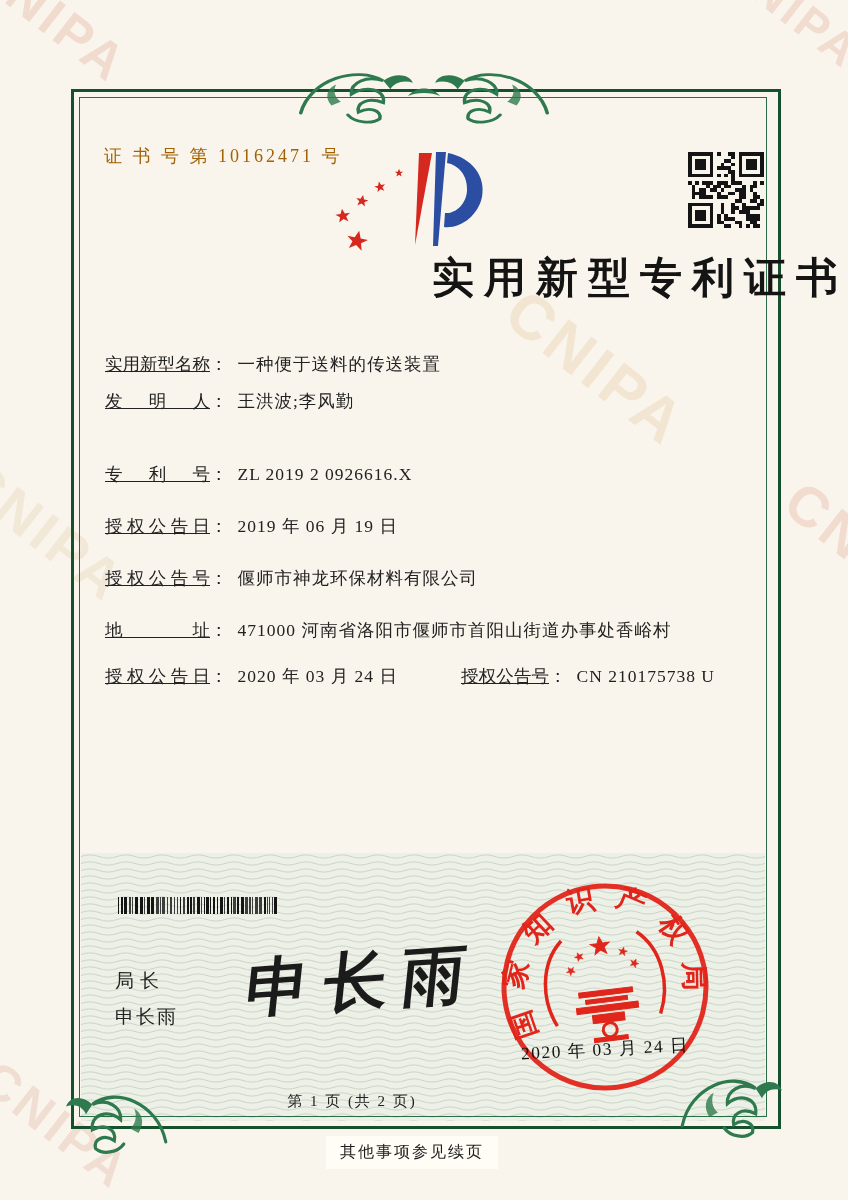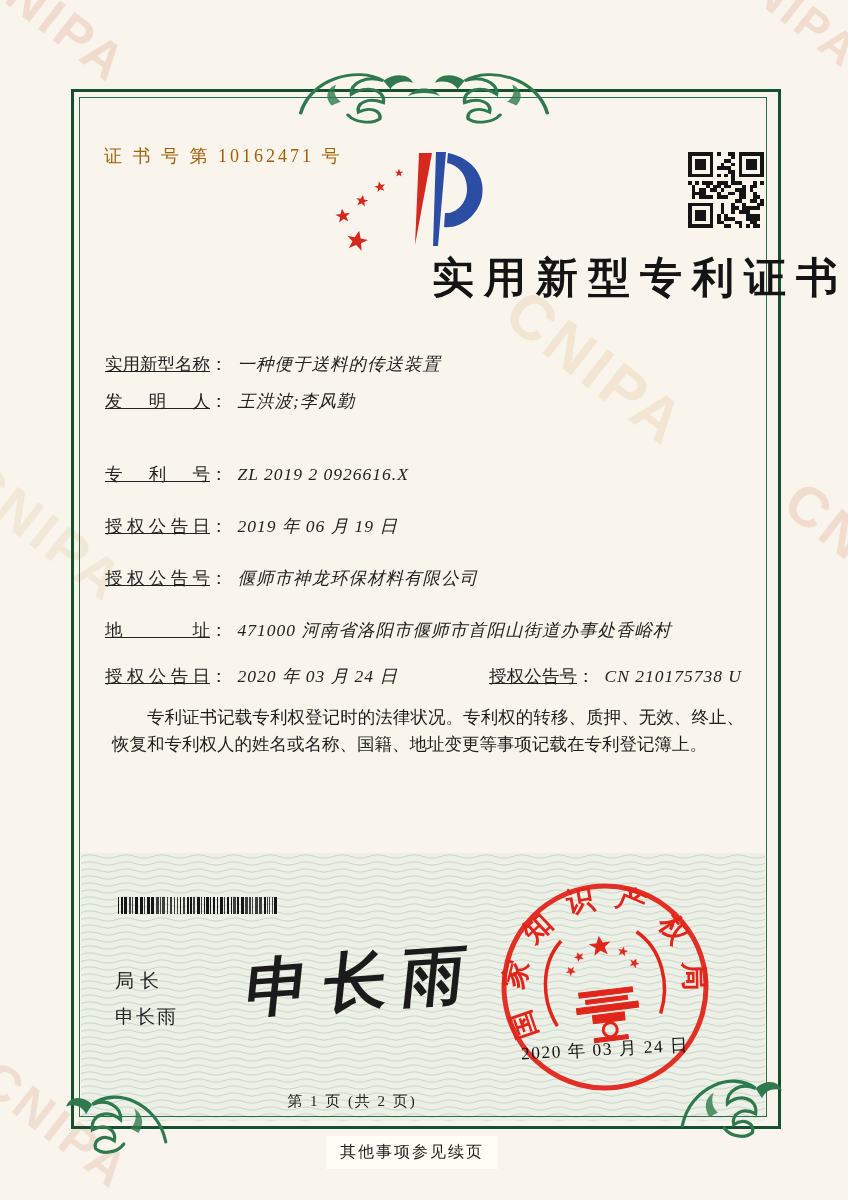--- a/index.html
+++ b/index.html
@@ -35,22 +35,22 @@
     left:0;top:250px;width:848px;text-align:right;font-size:42px;font-weight:700;
     letter-spacing:10px;color:#141414;z-index:3;
   }
   
   .field{left:105px;font-size:17.5px;z-index:3;white-space:nowrap;}
   .flabel{
     display:inline-block;width:105px;text-align:justify;text-align-last:justify;
     text-justify:inter-character;vertical-align:bottom;text-decoration:underline;
   }
   .fcolon{display:inline-block;margin-right:10px;}
-  .fvalue{letter-spacing:1px;font-style:italic;}
-  .grant2{position:absolute;left:356px;top:0;white-space:nowrap;margin-left:28px;}
+  .fvalue{letter-spacing:1px;}
+  .grant2{position:absolute;left:356px;top:0;white-space:nowrap;}
   .grant2 .flabel{width:88px;}
   
   .body-text{
     left:112px;top:704px;width:632px;z-index:3;font-size:17.5px;line-height:1.52;
     text-align:justify;color:#1d1d1d;
   }
   .body-text p{margin:0;text-indent:2em;}
   
   .barcode{left:118px;top:897px;width:226px;height:17px;z-index:3;display:flex;align-items:stretch;}
   .sig-title{left:115px;top:968px;font-size:19px;letter-spacing:6px;z-index:3;}
@@ -384,21 +384,20 @@
   <span class="flabel">地址</span><span class="fcolon">：</span><span class="fvalue">471000 河南省洛阳市偃师市首阳山街道办事处香峪村</span>
 </div>
 <div class="abs field" style="top:664px">
   <span class="flabel">授权公告日</span><span class="fcolon">：</span><span class="fvalue">2020 年 03 月 24 日</span>
   <span class="grant2">
     <span class="flabel">授权公告号</span><span class="fcolon">：</span><span class="fvalue">CN 210175738 U</span>
   </span>
 </div>
 
 <div class="abs body-text">
-  <p>专利证书记载专利权登记时的法律状况。专利权的转移、质押、无效、终止、恢复和专利权人的姓名或名称、国籍、地址变更等事项记载在专利登记簿上。</p>
 </div>
 
 <div class="abs barcode" id="barcode">
     <div style="width:1px;background:#141414;margin-right:2px"></div>
     <div style="width:2px;background:#141414;margin-right:1px"></div>
     <div style="width:3px;background:#141414;margin-right:2px"></div>
     <div style="width:2px;background:#3d3d3d;margin-right:1px"></div>
     <div style="width:1px;background:#3d3d3d;margin-right:2px"></div>
     <div style="width:3px;background:#141414;margin-right:2px"></div>
     <div style="width:3px;background:#141414;margin-right:1px"></div>

